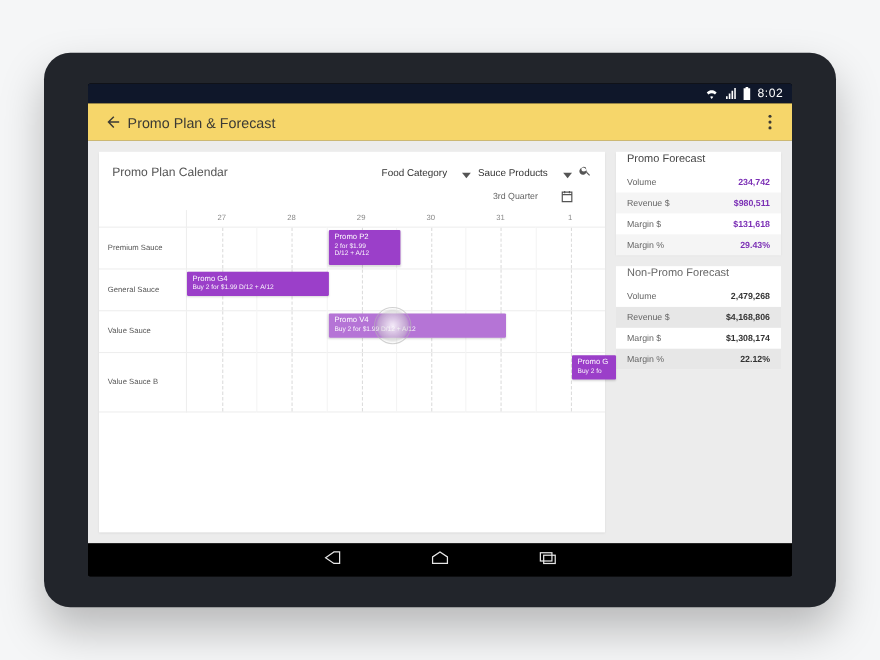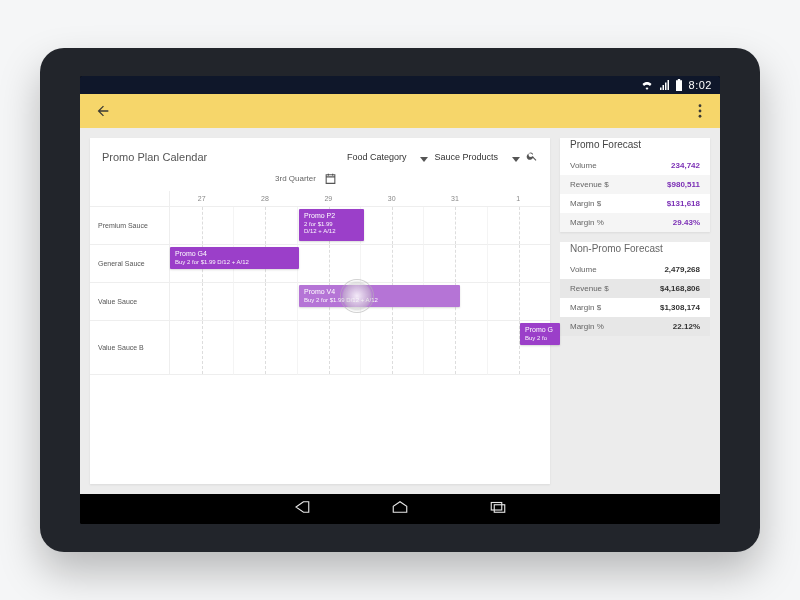--- a/index.html
+++ b/index.html
@@ -33,21 +33,21 @@
   .content { flex:1; background: #ececec; display:flex; gap:10px; padding:10px 10px 10px 10px; overflow:hidden; }
   .left { flex:1; display:flex; flex-direction:column; gap:0; }
   .card { background:#fff; box-shadow: 0 1px 2px rgba(0,0,0,.08); }
   .cal-head {
     padding: 10px 12px 6px 12px; display:flex; align-items:center; gap:6px;
   }
   .cal-title { font-size: 11px; color:#555; font-weight:500; flex:1; }
   .dd { font-size: 9px; color:#333; display:flex; align-items:flex-end; gap:14px; cursor:pointer; }
   .dd .chev { width:0; height:0; border-left:4px solid transparent; border-right:4px solid transparent; border-top:5px solid #555; }
   .search-ic { cursor:pointer; }
-  .subhead { display:flex; justify-content:center; align-items:center; gap:8px; padding: 0 28px 6px 0; }
+  .subhead { display:flex; justify-content:flex-end; align-items:center; gap:20px; padding: 0 28px 6px 0; }
   .quarter { font-size:8px; color:#666; }
   .cal-ic svg { display:block; }
   
   .grid-wrap { position:relative; }
   .grid {
     display:grid;
     grid-template-columns: 80px repeat(6, 1fr);
     font-size: 7px;
     color:#555;
     background:#fff;
@@ -127,20 +127,21 @@
         </span>
         <span class="clock">8:02</span>
       </div>
 
       <div class="appbar">
         <div class="back">
           <svg width="16" height="16" viewBox="0 0 24 24">
               <path fill="#3b3a34" d="M20 11H7.8l5.6-5.6L12 4l-8 8 8 8 1.4-1.4L7.8 13H20z"></path>
             </svg>
         </div>
+        <div class="title">Promo Plan &amp; Forecast</div>
         <div class="spacer"></div>
         <div class="more">
           <svg width="4" height="14" viewBox="0 0 4 16">
               <circle cx="2" cy="2" r="1.6" fill="#3b3a34"></circle>
               <circle cx="2" cy="8" r="1.6" fill="#3b3a34"></circle>
               <circle cx="2" cy="14" r="1.6" fill="#3b3a34"></circle>
             </svg>
         </div>
       </div>
 

